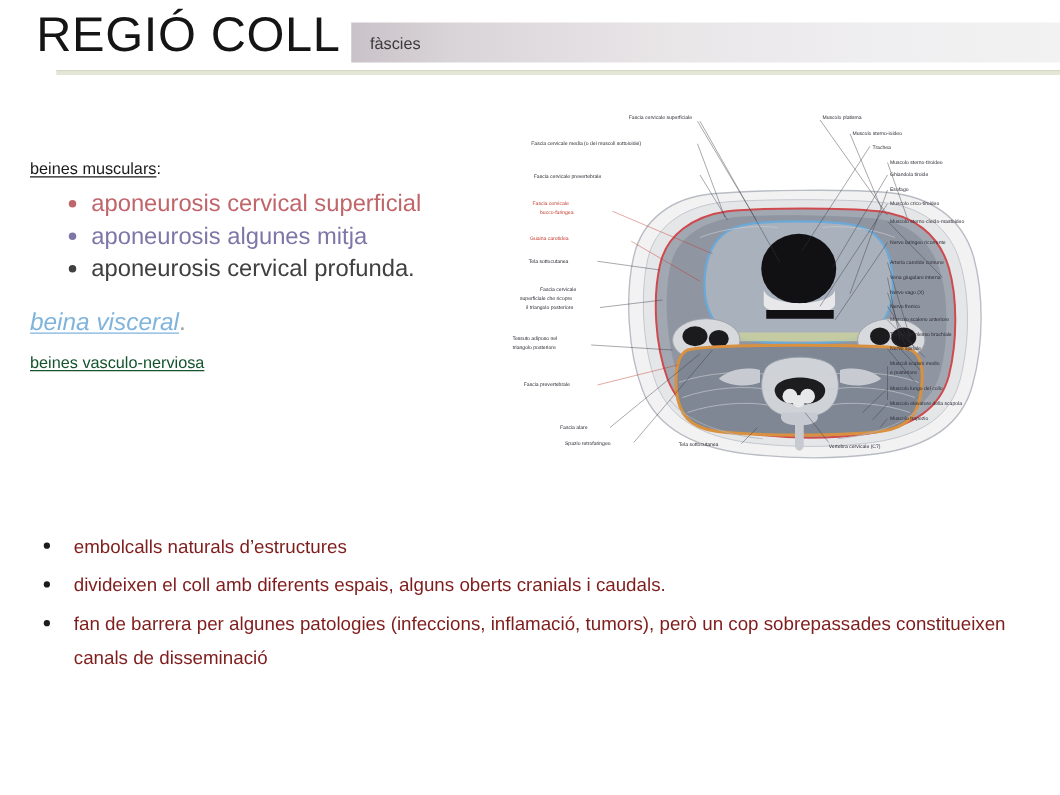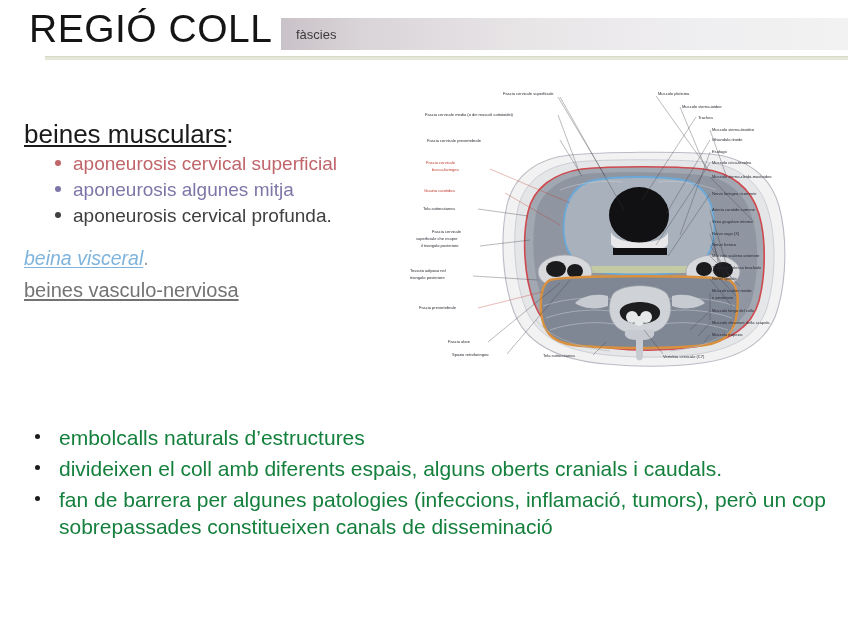--- a/index.html
+++ b/index.html
@@ -76,21 +76,21 @@
     white-space: nowrap;
   }
   #heading-beines {
     color: #8f7f99;
     font-size: 20px;
     line-height: 30px;
     letter-spacing: 0.3px;
   }
   #label-musculars {
     color: #1a1a1a;
-    font-size: 26px;
+    font-size: 13px;
     line-height: 29px;
   }
   #label-musculars .u {
     text-decoration: underline;
     text-underline-offset: 2px;
   }
   ul.bullets {
     list-style: none;
     margin: 2px 0 15px 0;
     padding: 0 0 0 31px;
@@ -122,22 +122,22 @@
     margin-top: 3px;
   }
   #label-visceral .u {
     text-decoration: underline;
     text-underline-offset: 2px;
     font-style: italic;
   }
   #label-visceral .dotend { color: #9aa0a5; }
 
   #label-vasculo {
-    color: #737373;
-    font-size: 20px;
+    color: #14532d;
+    font-size: 13px;
     line-height: 30px;
     margin-top: 2px;
   }
   #label-vasculo .u {
     text-decoration: underline;
     text-underline-offset: 2px;
   }
 
   
   #bottom-block {
@@ -147,23 +147,23 @@
     width: 800px;
   }
   ul.bottom-bullets {
     list-style: none;
     margin: 0;
     padding: 0;
   }
   ul.bottom-bullets li {
     position: relative;
     padding-left: 31px;
-    font-size: 21px;
+    font-size: 15px;
     line-height: 27px;
-    color: #15803d;
+    color: #7f1d1d;
     margin-bottom: 4px;
   }
   ul.bottom-bullets li .dot {
     position: absolute;
     left: 7px;
     top: 10px;
     width: 5px;
     height: 5px;
     border-radius: 50%;
     background: #1c1c1c;

